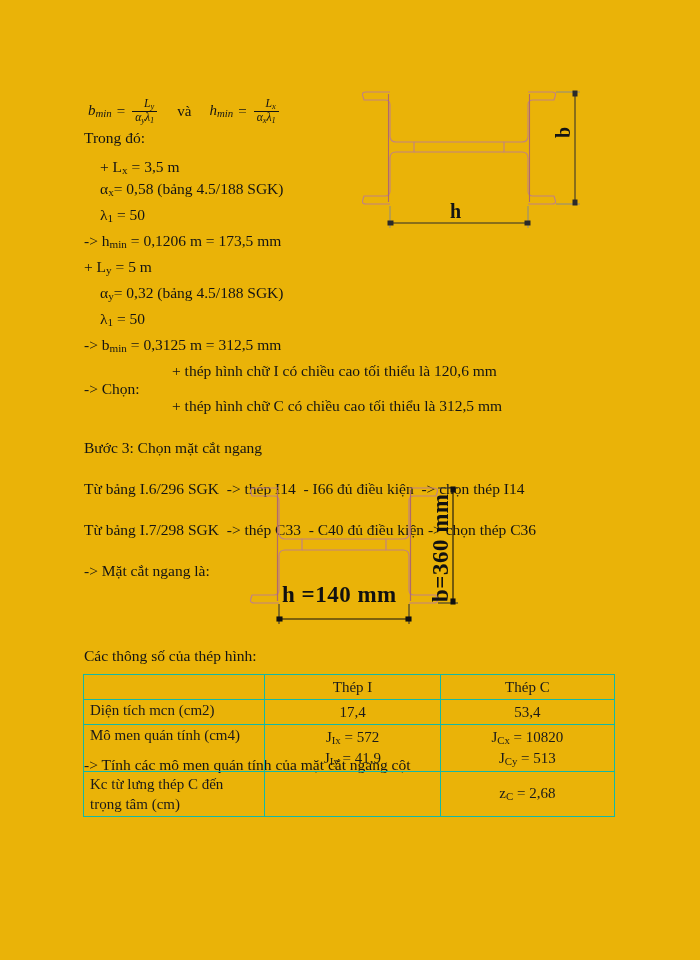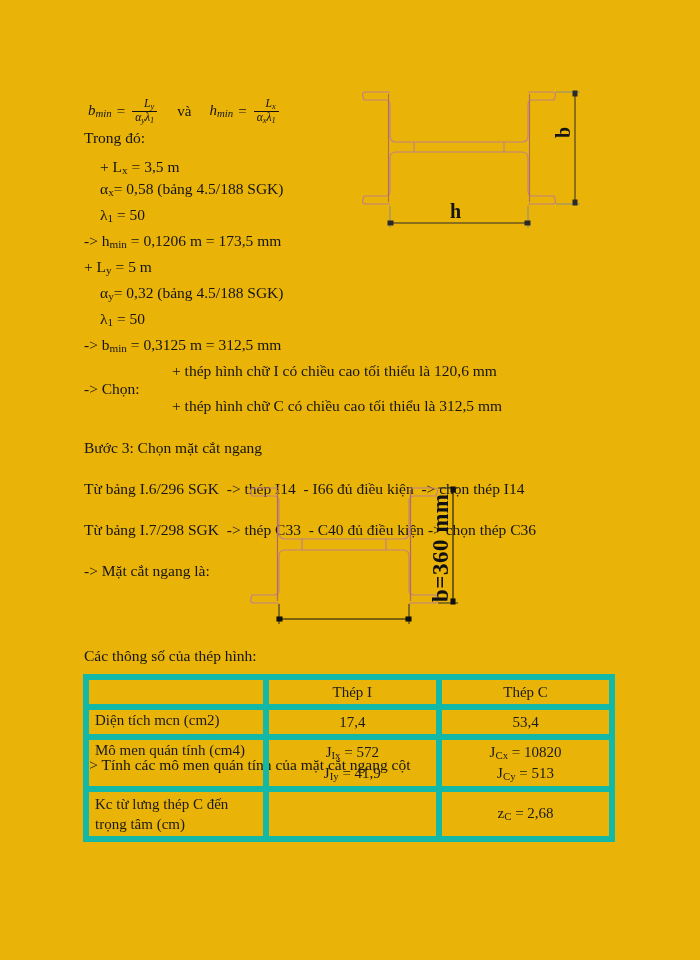--- a/index.html
+++ b/index.html
@@ -63,21 +63,21 @@
   
   .tbl {
     position: absolute;
     left: 83px;
     top: 674px;
     width: 532px;
     border-collapse: collapse;
     font-size: 15px;
   }
   .tbl td {
-    border: 6px solid #14b8a6;
+    border: 1px solid #14b8a6;
     padding: 2px 6px;
     vertical-align: top;
     height: 20px;
   }
   .tbl td.ctr { text-align: center; vertical-align: middle; }
   .tbl .c0 { width: 182px; }
   .tbl .c1 { width: 176px; }
   .tbl .c2 { width: 174px; }
   .twoline { line-height: 1.35; margin-top: 44px; }
 </style>
@@ -264,20 +264,21 @@
         <rect x="160" y="135" width="5" height="4"></rect>
       </g>
       <g stroke="#111" stroke-width="1.1" fill="#111">
         <line x1="192" y1="6" x2="212" y2="6" stroke="#333"></line>
         <line x1="192" y1="121" x2="212" y2="121" stroke="#333"></line>
         <line x1="207" y1="6" x2="207" y2="121"></line>
         <rect x="205" y="5" width="4" height="5"></rect>
         <rect x="205" y="117" width="4" height="5"></rect>
       </g>
     </svg>
+    <div style="position:absolute; left:36px; top:100px; font-size:23px; font-weight:bold; font-family:'Liberation Serif', serif; color:#111; letter-spacing:0.5px;">h =140 mm</div>
     <div style="position:absolute; left:182px; top:120px; font-size:23px; font-weight:bold; font-family:'Liberation Serif', serif; color:#111; letter-spacing:0.5px; transform:rotate(-90deg); transform-origin:left top; white-space:nowrap;">b=360 mm</div>
   </div>
 
   <table class="tbl">
     <tbody>
       <tr>
         <td class="c0"></td>
         <td class="c1 ctr">Thép I</td>
         <td class="c2 ctr">Thép C</td>
       </tr>

